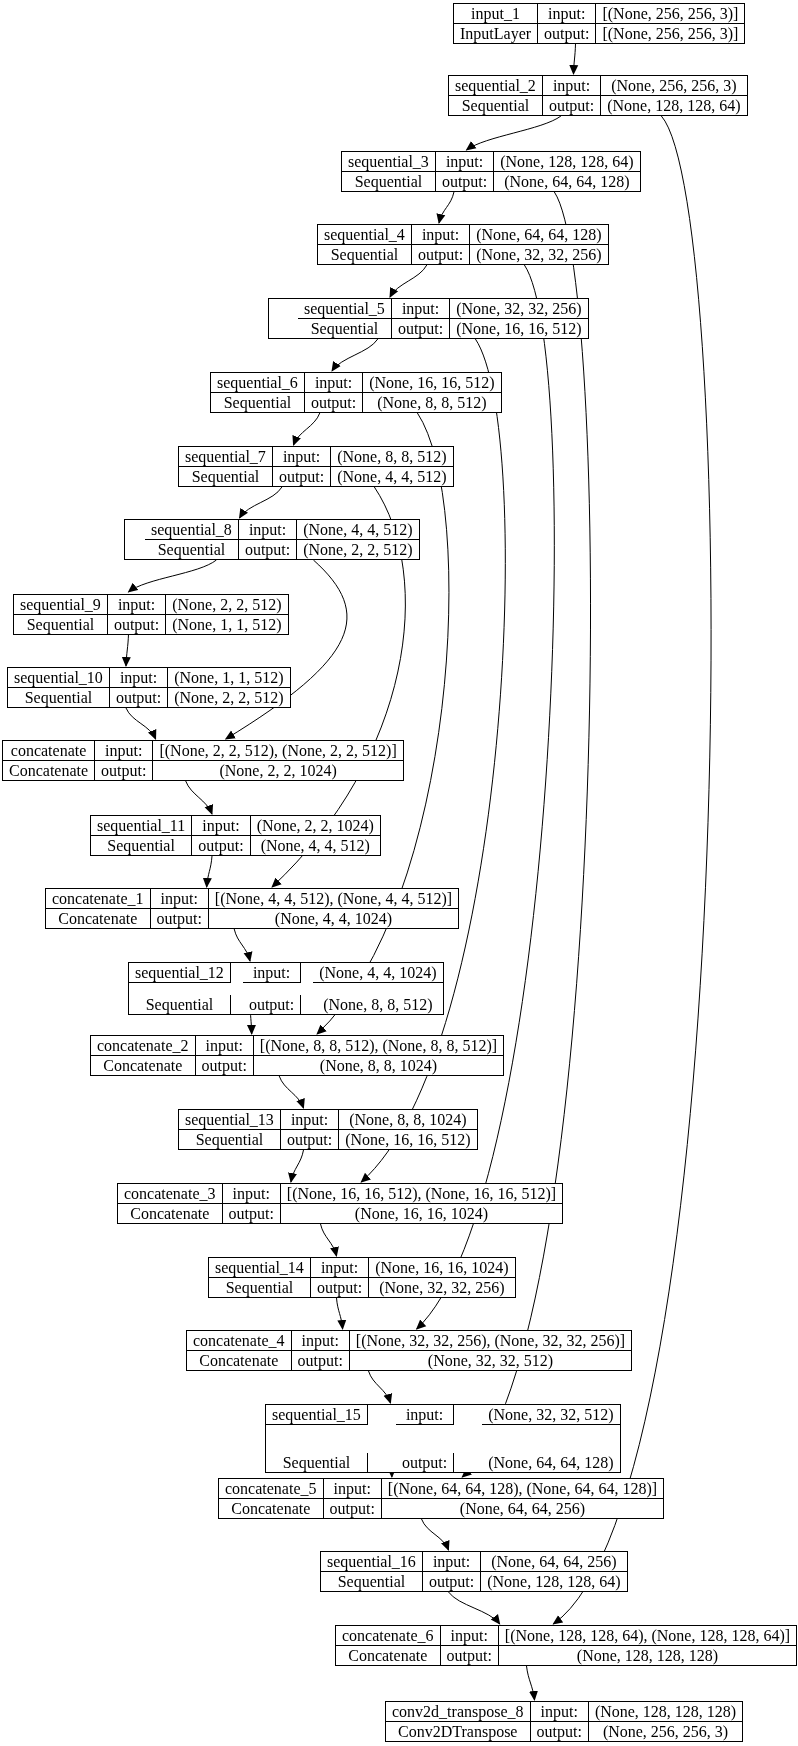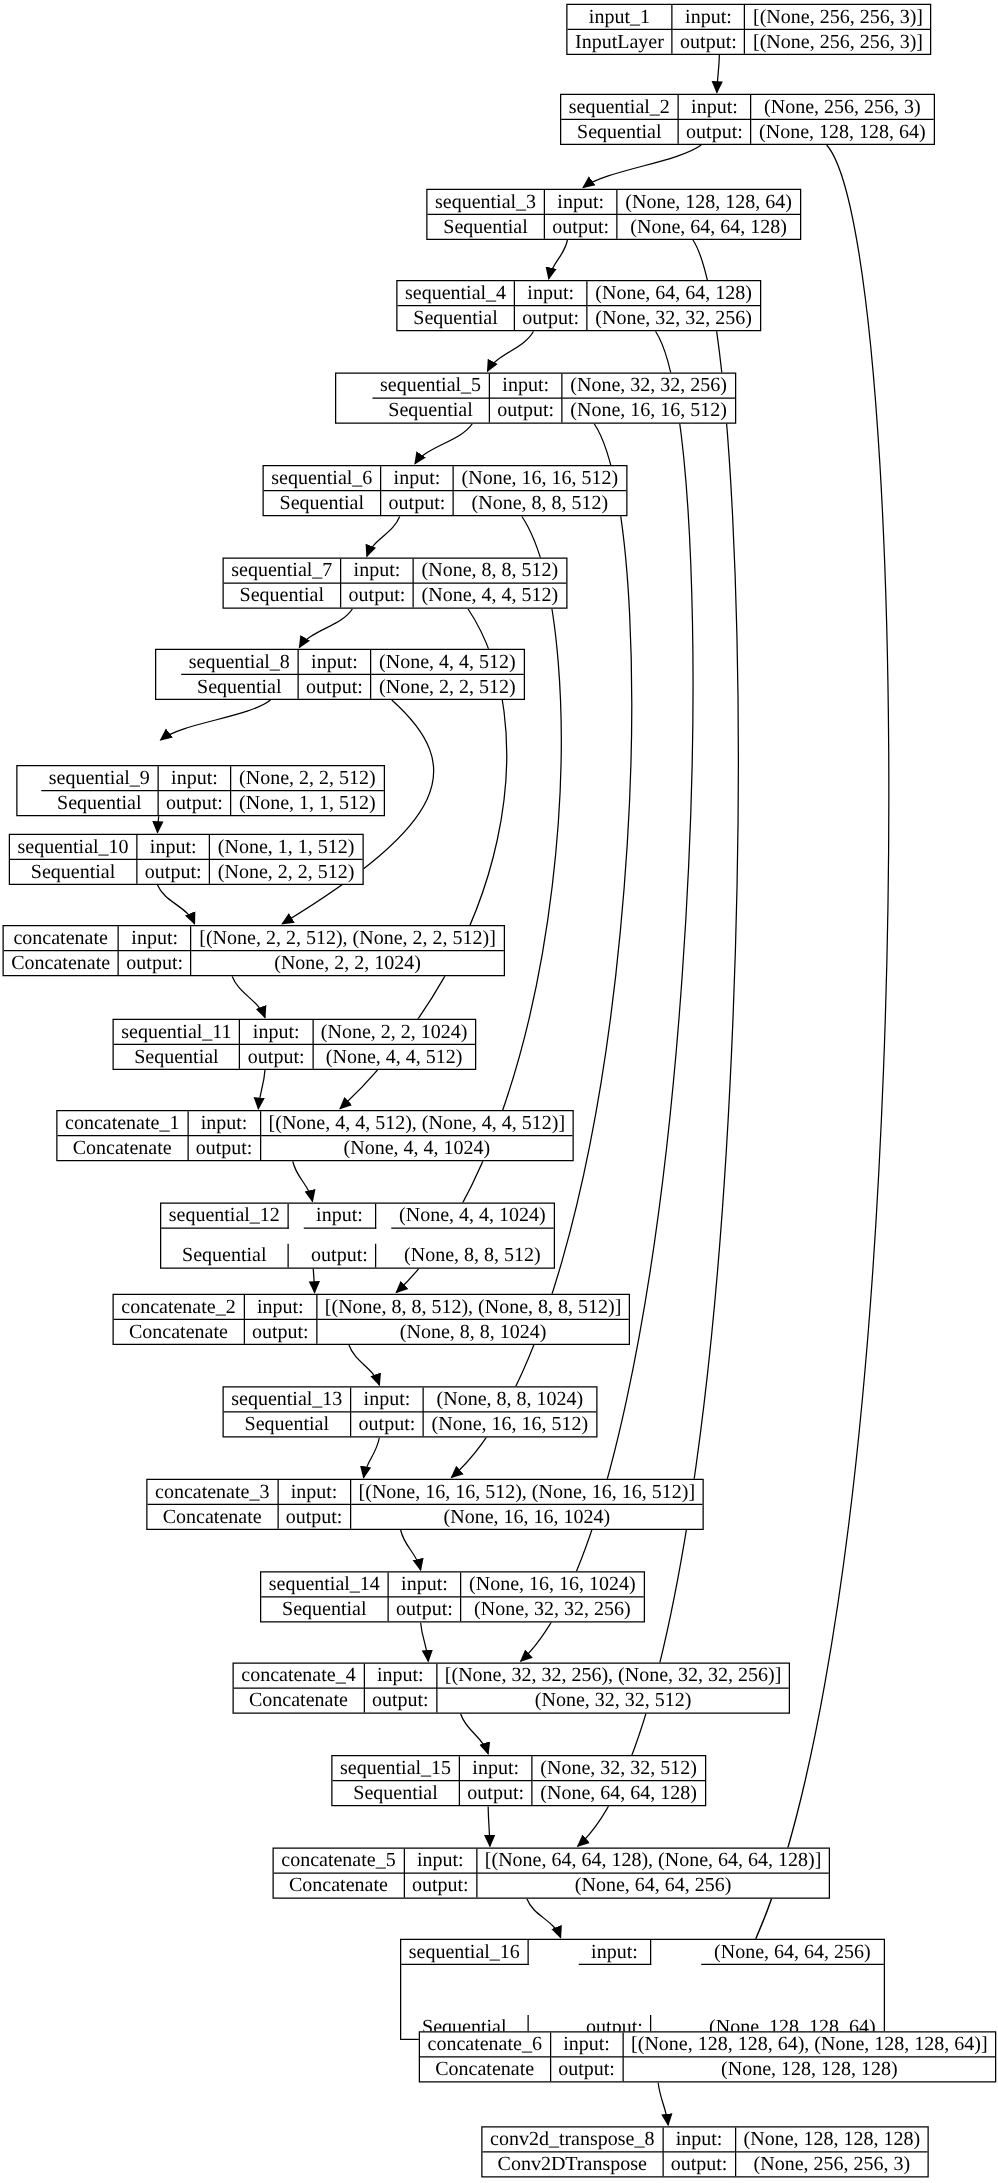--- a/index.html
+++ b/index.html
@@ -138,21 +138,21 @@
         <div class="cell r2 c3">(None, 4, 4, 512)</div>
       </div>
       <div class="node" style="left: 124px; top: 519px; padding-left: 20px;">
         <div class="cell r1 c1">sequential_8</div>
         <div class="cell r1 c2">input:</div>
         <div class="cell r1 c3">(None, 4, 4, 512)</div>
         <div class="cell r2 c1">Sequential</div>
         <div class="cell r2 c2">output:</div>
         <div class="cell r2 c3">(None, 2, 2, 512)</div>
       </div>
-      <div class="node" style="left: 13px; top: 612px; padding-left: 19px;">
+      <div class="node" style="left: 13px; top: 594px;">
         <div class="cell r1 c1">sequential_9</div>
         <div class="cell r1 c2">input:</div>
         <div class="cell r1 c3">(None, 2, 2, 512)</div>
         <div class="cell r2 c1">Sequential</div>
         <div class="cell r2 c2">output:</div>
         <div class="cell r2 c3">(None, 1, 1, 512)</div>
       </div>
       <div class="node" style="left: 7px; top: 667px;">
         <div class="cell r1 c1">sequential_10</div>
         <div class="cell r1 c2">input:</div>
@@ -226,37 +226,37 @@
         <div class="cell r2 c3">(None, 32, 32, 256)</div>
       </div>
       <div class="node" style="left: 175px; top: 1330px; margin-left: 11px;">
         <div class="cell r1 c1">concatenate_4</div>
         <div class="cell r1 c2">input:</div>
         <div class="cell r1 c3">[(None, 32, 32, 256), (None, 32, 32, 256)]</div>
         <div class="cell r2 c1">Concatenate</div>
         <div class="cell r2 c2">output:</div>
         <div class="cell r2 c3">(None, 32, 32, 512)</div>
       </div>
-      <div class="node" style="left: 265px; top: 1404px;">
+      <div class="node" style="left: 265px; top: 1404px; gap: 28px;">
         <div class="cell r1 c1">sequential_15</div>
         <div class="cell r1 c2">input:</div>
         <div class="cell r1 c3">(None, 32, 32, 512)</div>
         <div class="cell r2 c1">Sequential</div>
         <div class="cell r2 c2">output:</div>
         <div class="cell r2 c3">(None, 64, 64, 128)</div>
       </div>
       <div class="node" style="left: 218px; top: 1478px;">
         <div class="cell r1 c1">concatenate_5</div>
         <div class="cell r1 c2">input:</div>
         <div class="cell r1 c3">[(None, 64, 64, 128), (None, 64, 64, 128)]</div>
         <div class="cell r2 c1">Concatenate</div>
         <div class="cell r2 c2">output:</div>
         <div class="cell r2 c3">(None, 64, 64, 256)</div>
       </div>
-      <div class="node" style="left: 320px; top: 1551px; gap: 40px;">
+      <div class="node" style="left: 320px; top: 1551px;">
         <div class="cell r1 c1">sequential_16</div>
         <div class="cell r1 c2">input:</div>
         <div class="cell r1 c3">(None, 64, 64, 256)</div>
         <div class="cell r2 c1">Sequential</div>
         <div class="cell r2 c2">output:</div>
         <div class="cell r2 c3">(None, 128, 128, 64)</div>
       </div>
       <div class="node" style="left: 335px; top: 1625px;">
         <div class="cell r1 c1">concatenate_6</div>
         <div class="cell r1 c2">input:</div>

